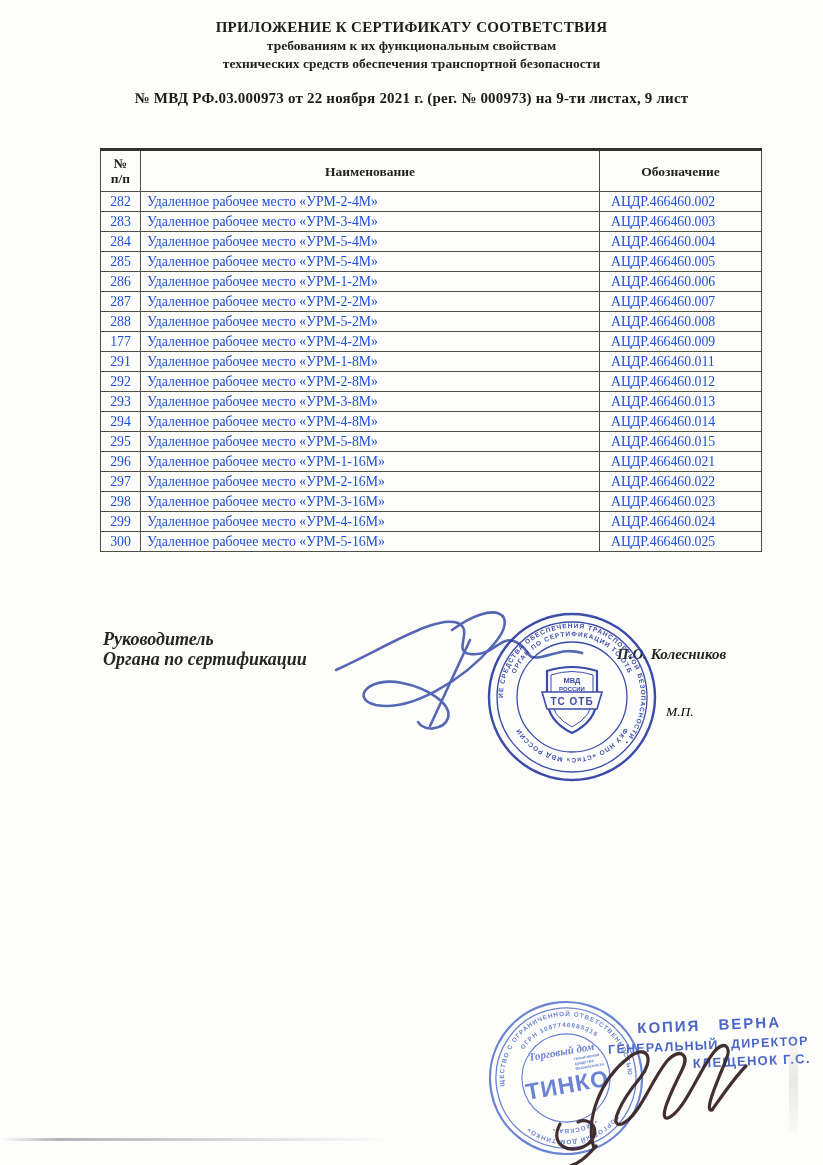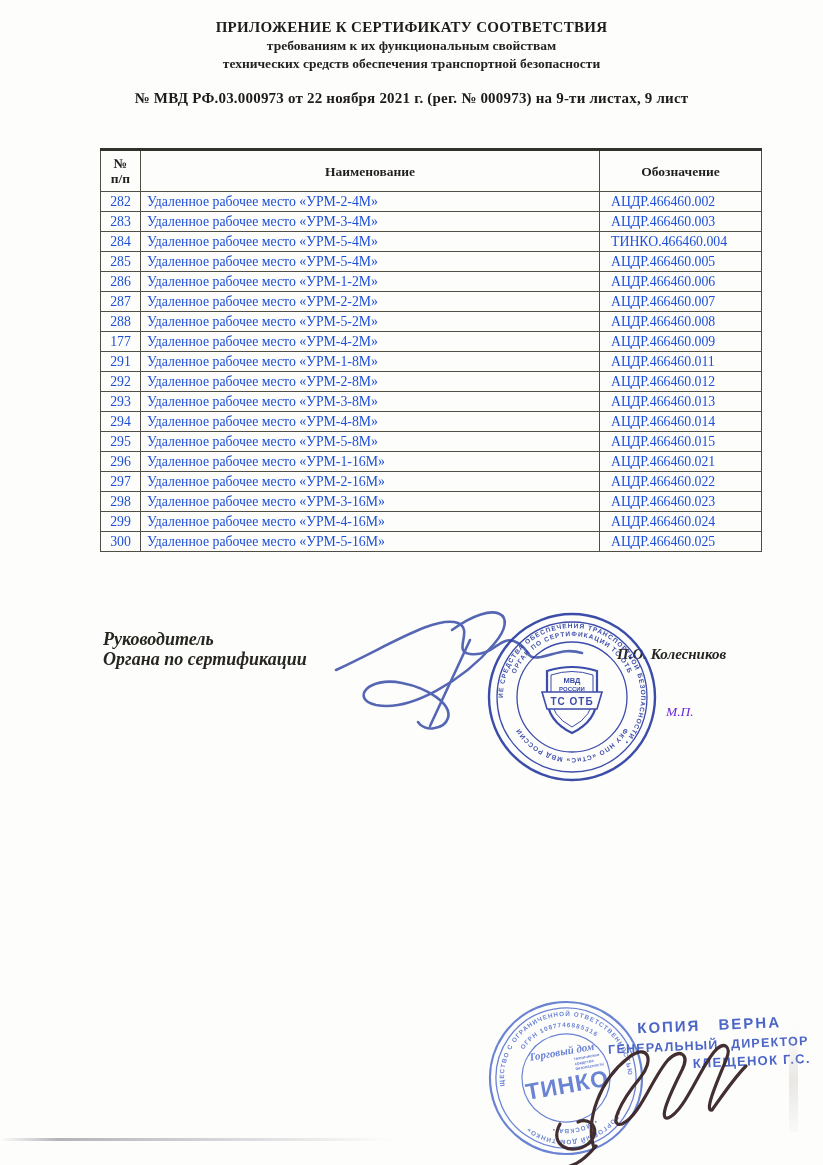--- a/index.html
+++ b/index.html
@@ -21,21 +21,21 @@
                        white-space:nowrap;overflow:hidden;}
   table.items tbody td:first-child{text-align:center;padding:0;}
   table.items tbody td:nth-child(3){padding-left:11px;}
   .numhdr span{display:block;}
 
   
   .sig-role{position:absolute;left:103px;top:629px;font-weight:bold;font-style:italic;
             font-size:18px;line-height:20px;color:#26251f;}
   .sig-name{position:absolute;left:617px;top:646px;font-weight:bold;font-style:italic;
             font-size:15px;color:#26251f;}
-  .mp-label{position:absolute;left:666px;top:704px;font-style:italic;font-size:13.5px;color:#6d28d9;}
+  .mp-label{position:absolute;left:666px;top:704px;font-style:italic;font-size:13.5px;color:#000000;}
 
   .abs{position:absolute;}
 
   
   .stamp-text{font-family:"Liberation Sans","DejaVu Sans",sans-serif;font-weight:bold;}
   .copy-stamp{position:absolute;left:600px;top:1016px;width:230px;transform:rotate(-2.5deg);
               font-family:"Liberation Sans","DejaVu Sans",sans-serif;font-weight:bold;color:#4b66c6;}
   .cs1{font-size:15px;letter-spacing:2px;word-spacing:12px;margin-left:38px;}
   .cs2{font-size:12.5px;letter-spacing:1.2px;word-spacing:8px;margin-left:8px;margin-top:5px;}
   .cs3{font-size:13px;letter-spacing:1.3px;margin-left:92px;margin-top:3px;}
@@ -80,21 +80,21 @@
           <td>АЦДР.466460.002</td>
         </tr>
         <tr>
           <td>283</td>
           <td>Удаленное рабочее место «УРМ-3-4М»</td>
           <td>АЦДР.466460.003</td>
         </tr>
         <tr>
           <td>284</td>
           <td>Удаленное рабочее место «УРМ-5-4М»</td>
-          <td>ТИНКО.466460.004</td>
+          <td>АЦДР.466460.004</td>
         </tr>
         <tr>
           <td>285</td>
           <td>Удаленное рабочее место «УРМ-5-4М»</td>
           <td>АЦДР.466460.005</td>
         </tr>
         <tr>
           <td>286</td>
           <td>Удаленное рабочее место «УРМ-1-2М»</td>
           <td>АЦДР.466460.006</td>

